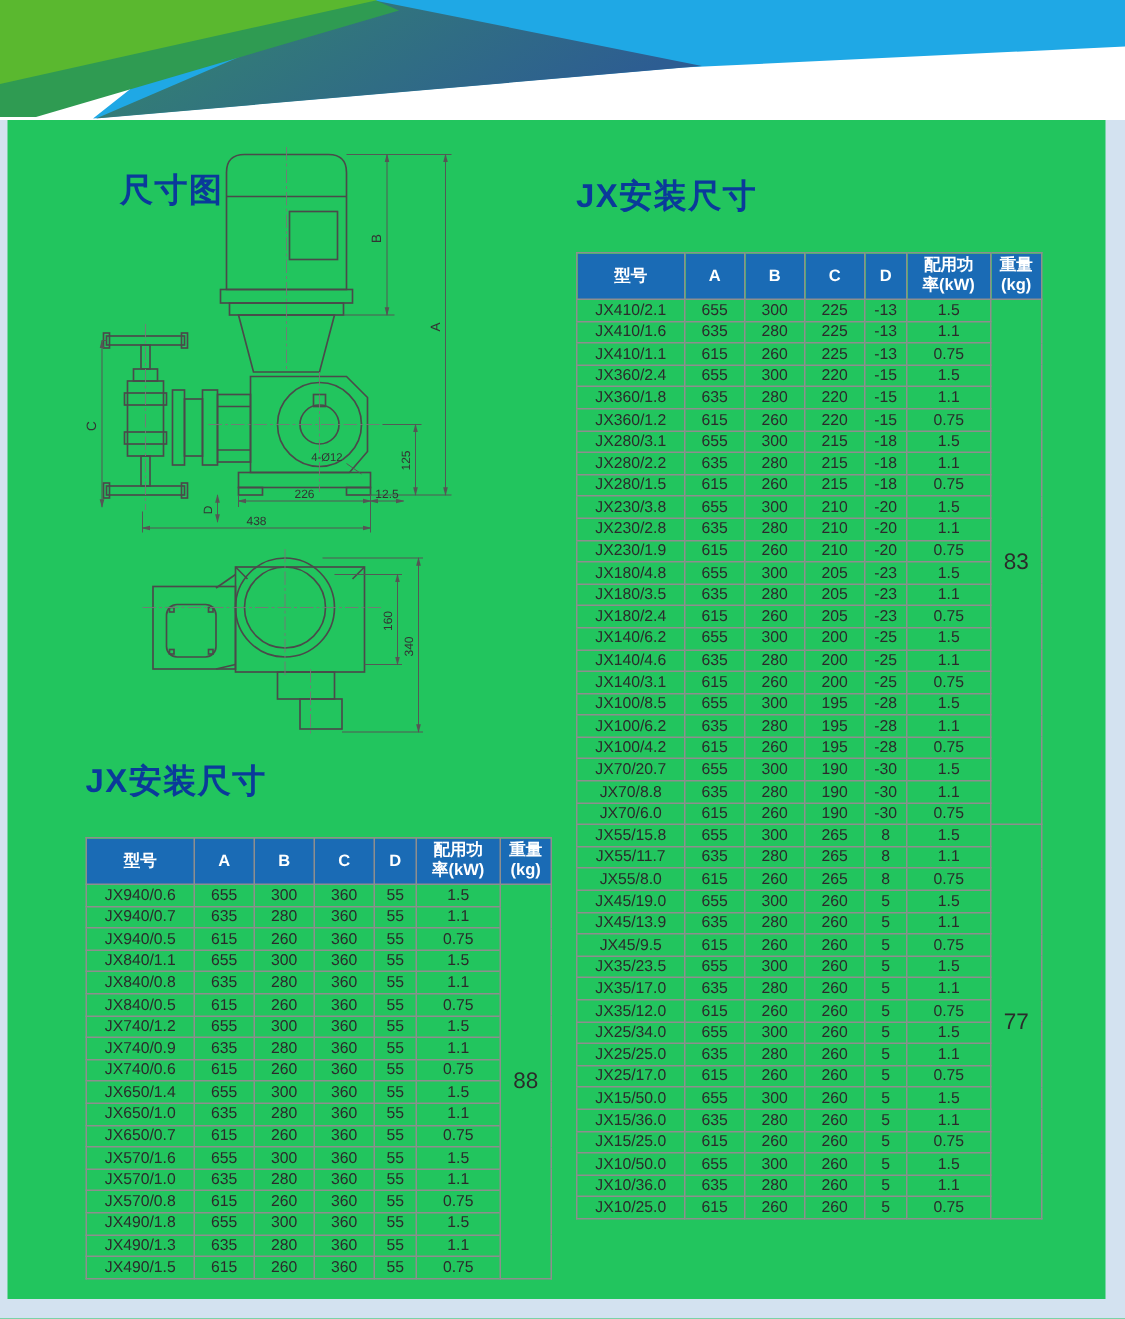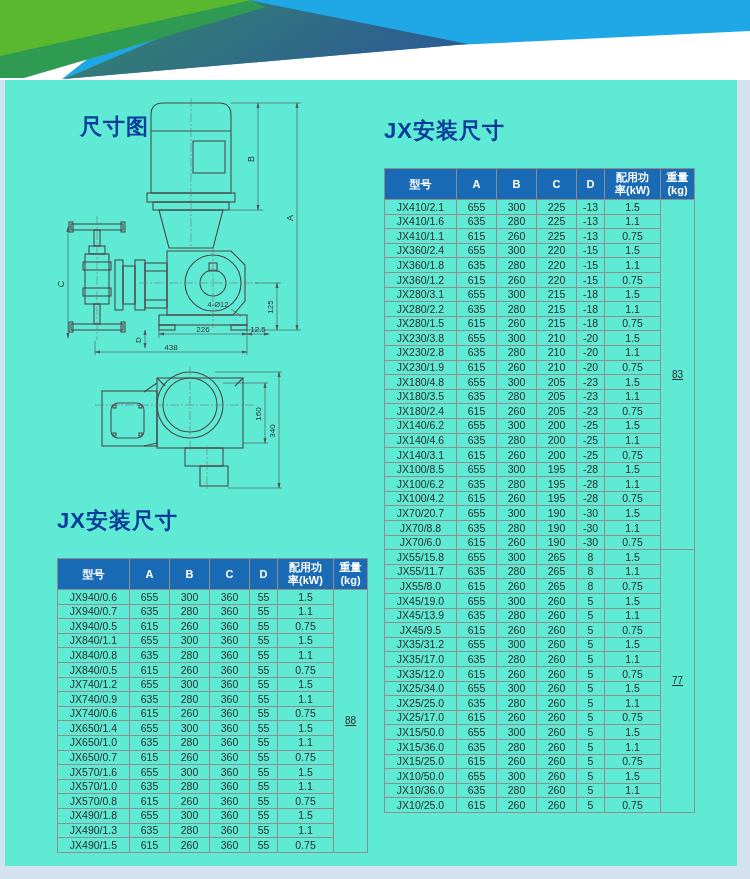--- a/index.html
+++ b/index.html
@@ -1,29 +1,29 @@
 <!DOCTYPE html>
 <html><head>
 <meta charset="utf-8">
 <style>
   * { margin:0; padding:0; box-sizing:border-box; }
   html,body { width:750px; height:879px; }
   body { font-family:"Liberation Sans","DejaVu Sans",sans-serif; background:#d3e2f0; position:relative; overflow:hidden; }
   .banner { position:absolute; left:0; top:0; width:750px; height:80px; background:#ffffff; display:block; }
-  .content { position:absolute; left:5px; top:80px; width:732px; height:786px; background:#5eead4; }
+  .content { position:absolute; left:5px; top:80px; width:732px; height:786px; background:#22c55e; }
   .diagram-title, .table-title { position:absolute; color:#0a3a9a; font-weight:bold; font-size:22px; letter-spacing:1px; }
   .diagram-title { left:75px; top:32px; }
   .title-left  { left:52px;  top:426px; }
   .title-right { left:379px; top:36px; }
   .drawing { position:absolute; left:50px; top:16px; }
   .dim-table { border-collapse:collapse; table-layout:fixed; width:310px; font-size:10.5px; color:#2b2b2b;margin-top:20px; }
   .dim-table th, .dim-table td { border:1px solid #8e8e8e; text-align:center; vertical-align:middle; overflow:hidden; }
   .dim-table th { background:#1a6bb5; color:#ffffff; font-weight:bold; font-size:11px; height:31px; white-space:pre-line; line-height:1.15; }
   .dim-table td { height:14.6px; line-height:1; padding:0 1px; }
-  .dim-table td.weight { font-size:10px;text-decoration:underline; }
+  .dim-table td.weight { font-size:15px; }
   .tbl-left  { position:absolute; left:52px;  top:458px; }
   .tbl-right { position:absolute; left:379px; top:68px; }
   svg text { font-family:"Liberation Sans","DejaVu Sans",sans-serif; }
 </style>
 </head>
 <body>
 
 <svg class="banner" viewBox="0 0 750 80" preserveAspectRatio="none">
   <defs>
     <linearGradient id="steel" x1="0" y1="0" x2="1" y2="0.3">
@@ -422,21 +422,21 @@
         </tr>
         <tr>
           <td>JX45/9.5</td>
           <td>615</td>
           <td>260</td>
           <td>260</td>
           <td>5</td>
           <td>0.75</td>
         </tr>
         <tr>
-          <td>JX35/31.2</td>
+          <td>JX35/23.5</td>
           <td>655</td>
           <td>300</td>
           <td>260</td>
           <td>5</td>
           <td>1.5</td>
         </tr>
         <tr>
           <td>JX35/17.0</td>
           <td>635</td>
           <td>280</td>

